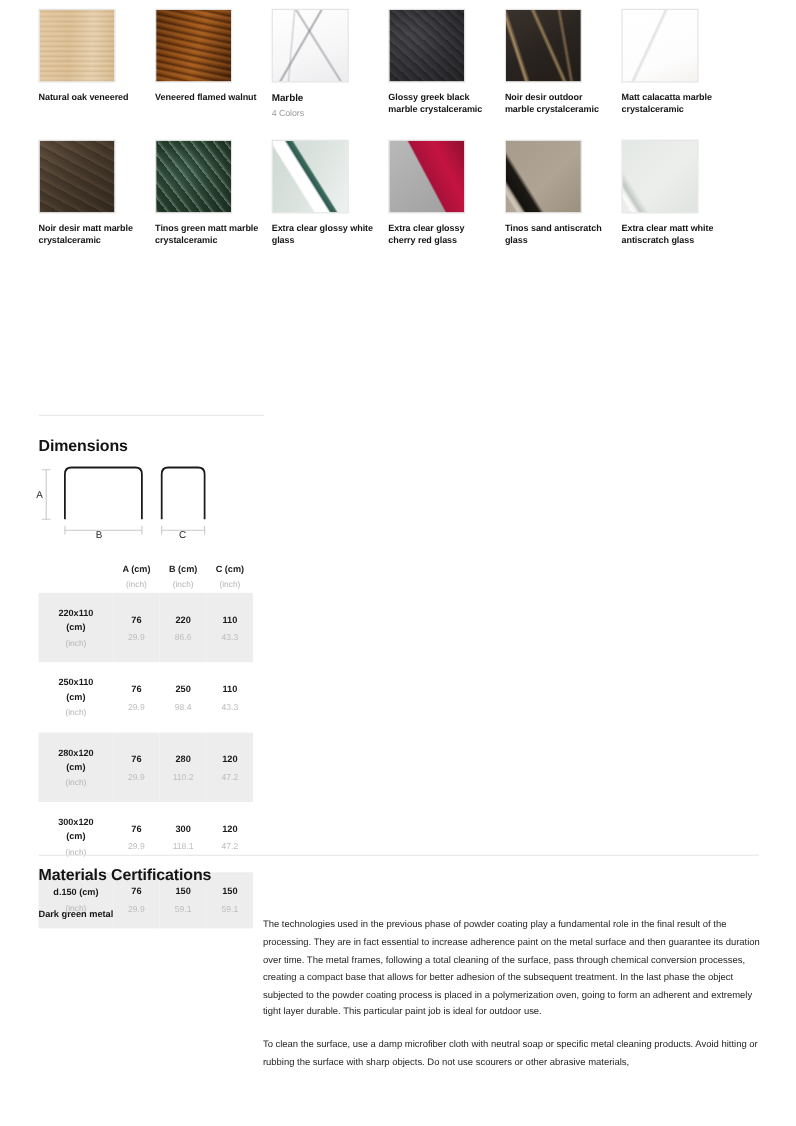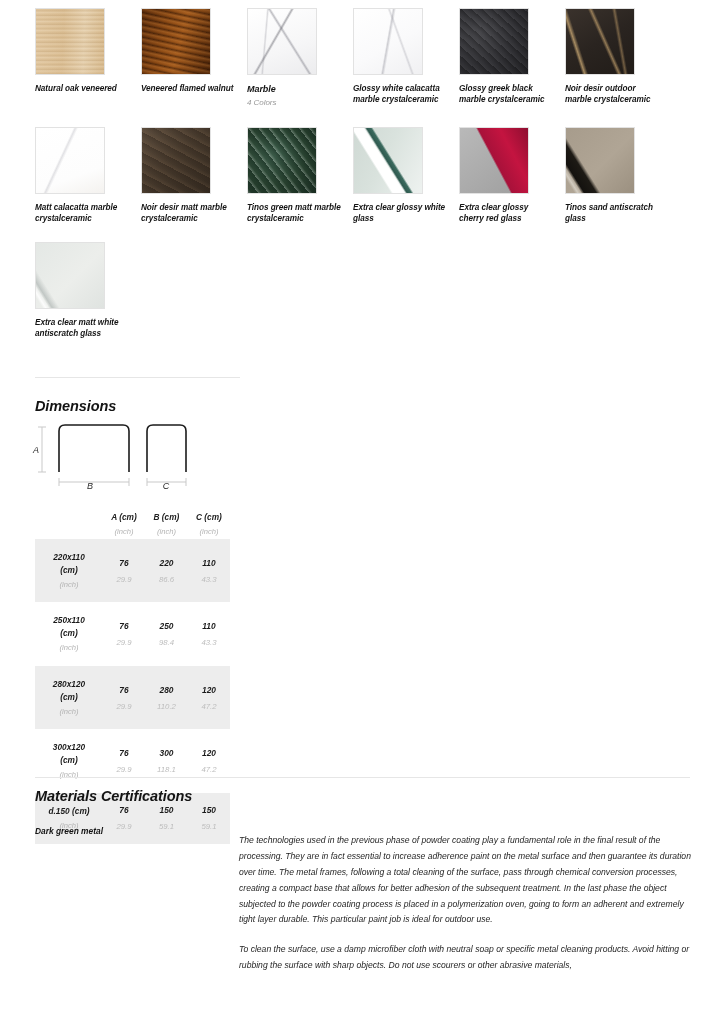--- a/index.html
+++ b/index.html
@@ -5,21 +5,21 @@
 <style>
   * { box-sizing: border-box; }
   html, body {
     margin: 0; padding: 0;
     width: 724px; height: 1024px;
     background: #ffffff;
     font-family: "Liberation Sans", sans-serif;
     color: #1a1a1a;
     overflow: hidden;
   }
-  .page { position: relative; width: 724px; height: 1024px; font-style: italic; }
+  .page { position: relative; width: 724px; height: 1024px; }
 
   
   .swatch-grid {
     position: absolute;
     left: 35px; top: 8px;
     width: 660px;
     display: grid;
     grid-template-columns: repeat(6, 106px);
     column-gap: 0px;
     row-gap: 0px;
@@ -201,24 +201,20 @@
         <div class="swatch-thumb tx-oak"></div>
         <div class="swatch-label">Natural oak veneered</div>
       </div>
       <div class="swatch-cell">
         <div class="swatch-thumb tx-walnut"></div>
         <div class="swatch-label">Veneered flamed walnut</div>
       </div>
       <div class="swatch-cell">
         <div class="swatch-thumb tx-marble-white"></div>
         <div class="swatch-label big">Marble<div class="swatch-sub">4 Colors</div></div>
-      </div>
-      <div class="swatch-cell">
-        <div class="swatch-thumb tx-calacatta"></div>
-        <div class="swatch-label">Glossy white calacatta marble crystalceramic</div>
       </div>
       <div class="swatch-cell">
         <div class="swatch-thumb tx-greek-black"></div>
         <div class="swatch-label">Glossy greek black marble crystalceramic</div>
       </div>
       <div class="swatch-cell">
         <div class="swatch-thumb tx-noir-glossy"></div>
         <div class="swatch-label">Noir desir outdoor marble crystalceramic</div>
       </div>
       <div class="swatch-cell">

